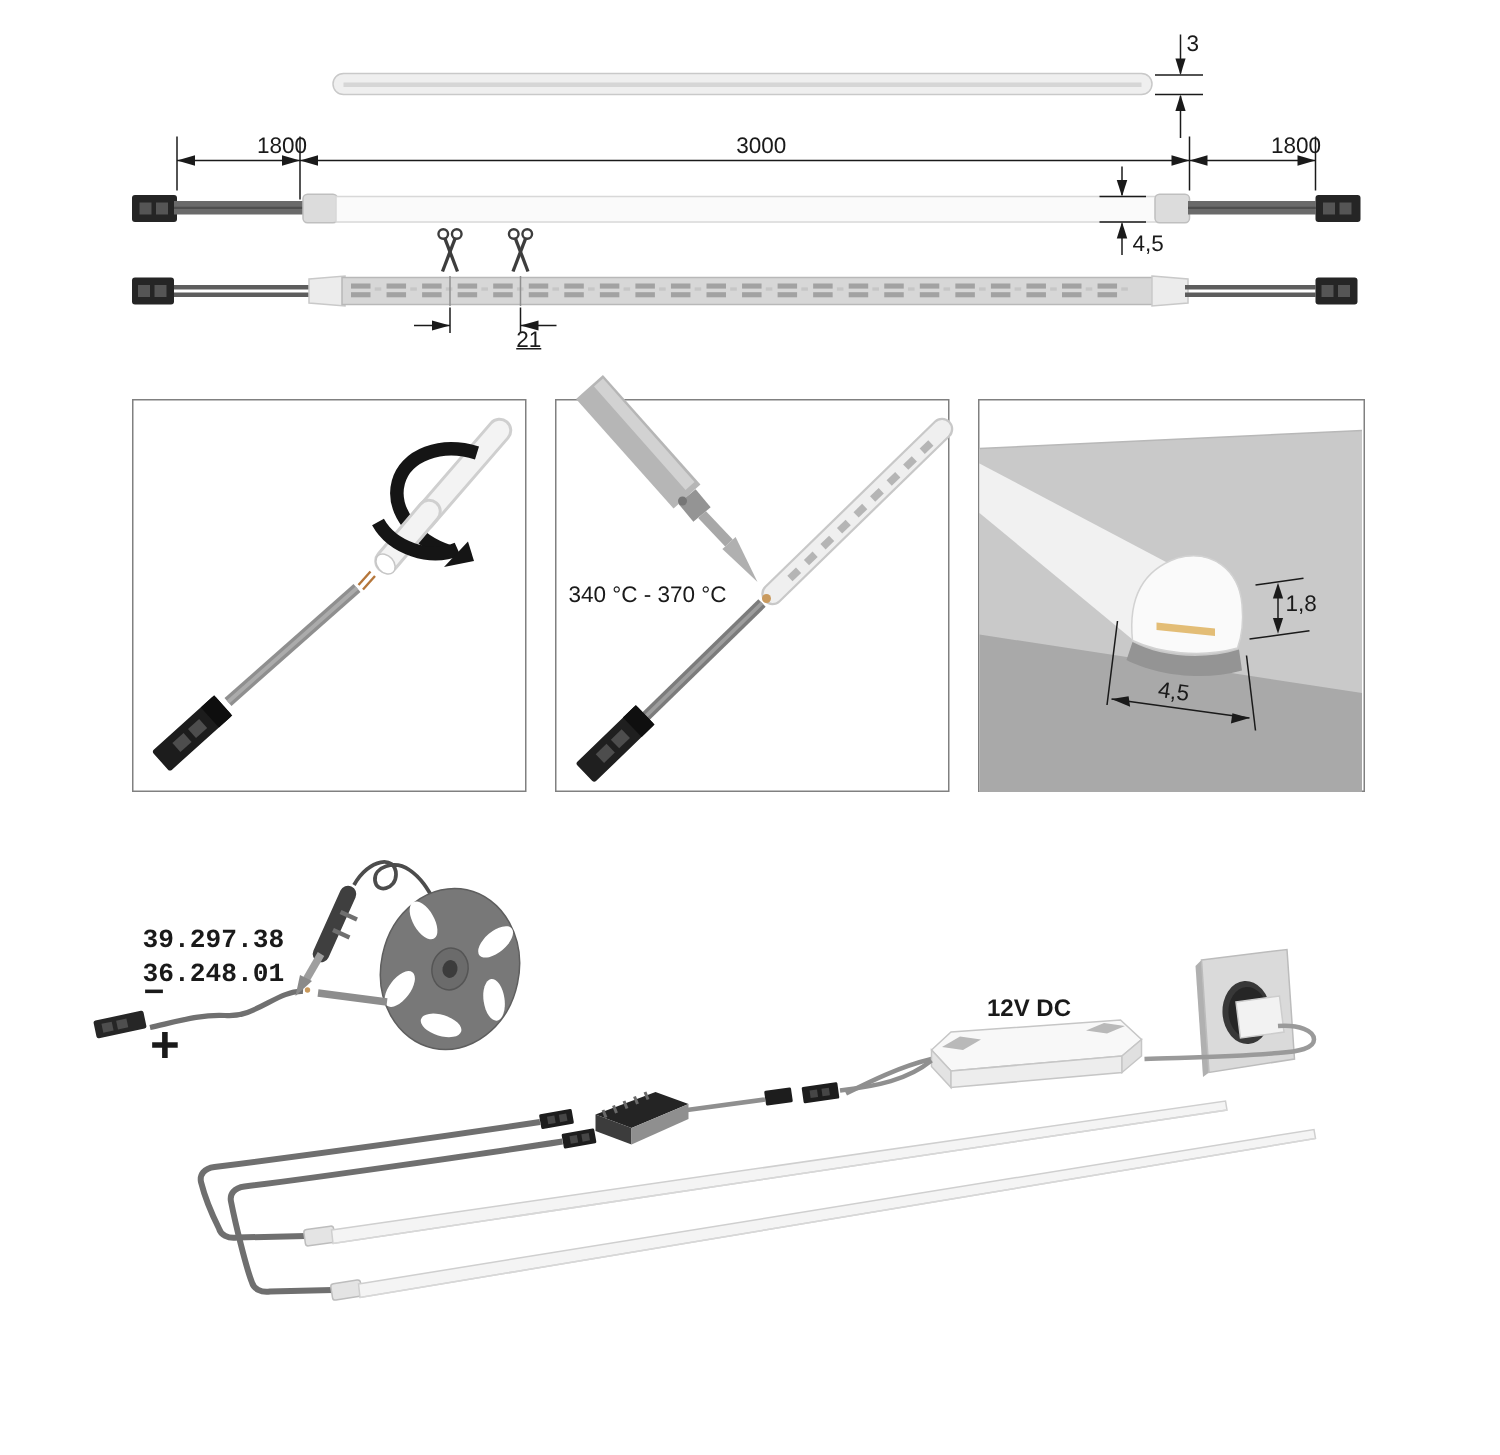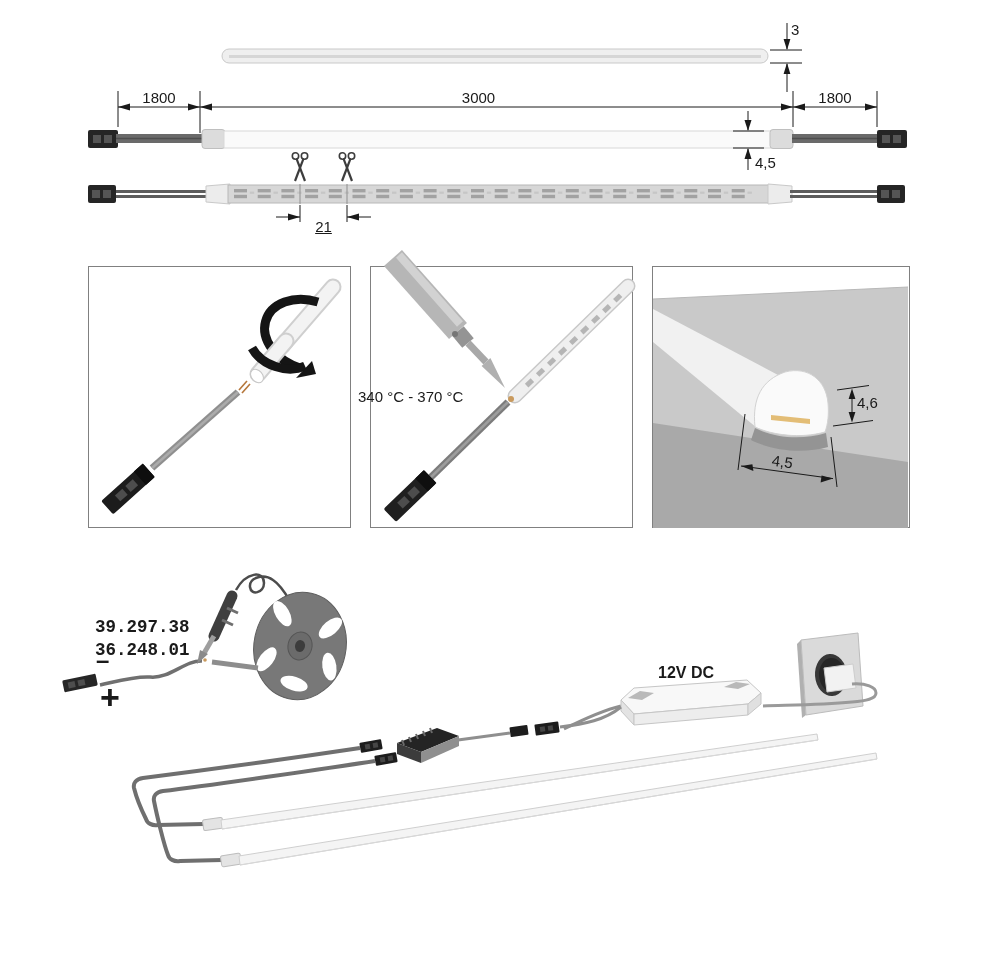--- a/index.html
+++ b/index.html
@@ -1,20 +1,20 @@
 <!DOCTYPE html>
 <html><head>
 <meta charset="utf-8">
 <style>
   html,body{margin:0;padding:0;background:#fff;}
   #page{position:relative;width:1000px;height:970px;background:#fff;overflow:hidden;
         font-family:"Liberation Sans",sans-serif;color:#1a1a1a;}
   svg{position:absolute;left:0;top:0;}
   .lbl{position:absolute;font-size:15px;color:#1a1a1a;white-space:nowrap;}
-  .ctr{text-align:center;}
+  .ctr{text-align:center;padding-left:29px;}
   .codes{position:absolute;left:95px;top:616px;font-size:17.5px;font-weight:bold;line-height:23px;font-family:Liberation Mono, monospace;}
   .minus{position:absolute;left:96px;top:646px;font-size:24px;font-weight:bold;}
   .plus{position:absolute;left:100px;top:678px;font-size:34px;font-weight:bold;}
   .power{position:absolute;left:658px;top:664px;font-size:16px;font-weight:600;}
   .rot8{transform:rotate(8deg);}
 </style>
 </head>
 <body>
 
 <div id="page">
@@ -363,22 +363,22 @@
     <line x1="240" y1="865" x2="877" y2="759" stroke="#d8d8d8"></line>
   </g>
 </svg>
 
 <span class="lbl" style="left:791px;top:21px;">3</span>
 <span class="lbl ctr" style="left:118px;top:89px;width:82px;">1800</span>
 <span class="lbl ctr" style="left:200px;top:89px;width:557px;">3000</span>
 <span class="lbl ctr" style="left:793px;top:89px;width:84px;">1800</span>
 <span class="lbl" style="left:755px;top:154px;">4,5</span>
 <span class="lbl ctr" style="left:300px;top:218px;width:47px;text-decoration:underline;">21</span>
-<span class="lbl" style="left:358px;top:388px;text-align:right;">340 °C - 370 °C</span>
-<span class="lbl" style="left:857px;top:394px;">4,6</span>
+<span class="lbl" style="left:379px;top:388px;text-align:right;">340 °C - 370 °C</span>
+<span class="lbl" style="left:857px;top:394px;">1,8</span>
 <span class="lbl rot8" style="left:772px;top:453px;">4,5</span>
 <div class="codes">
   <div>39.297.38</div>
   <div>36.248.01</div>
 </div>
 <span class="minus">–</span>
 <span class="plus">+</span>
 <span class="power">12V DC</span>
 
 </div>

